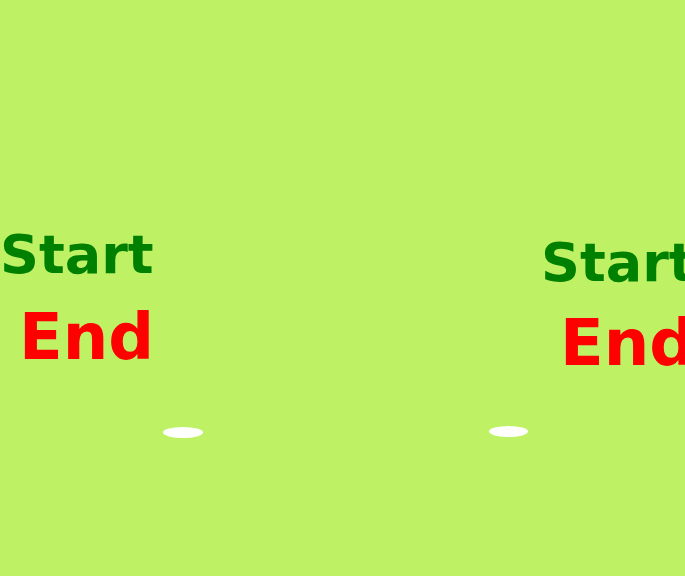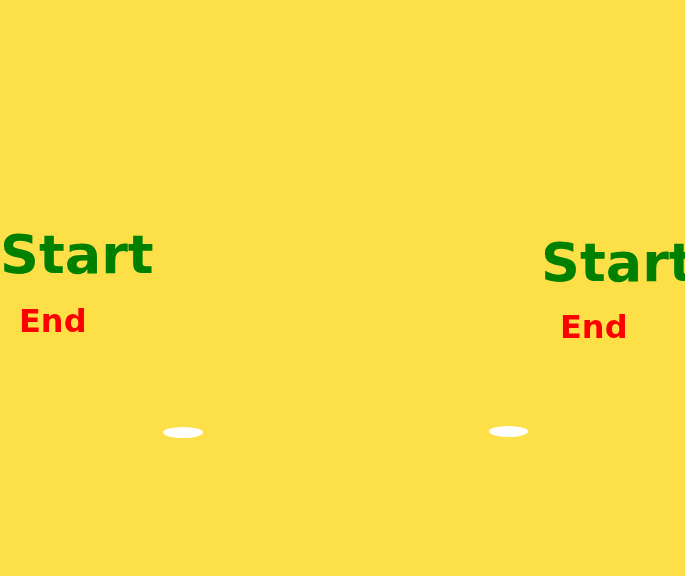--- a/index.html
+++ b/index.html
@@ -22,21 +22,21 @@
     font-weight: bold;
     line-height: 1;
     white-space: nowrap;
     letter-spacing: 0px;
     user-select: none;
   }
   .label-start {
     font-size: 54px;
   }
   .label-end {
-    font-size: 32px;
+    font-size: 64px;
     text-align: center;
   }
   
   #start-left {
     left: 0px;
     top: 228px;
   }
   #end-left {
     left: 19px;
     top: 305px;
@@ -65,21 +65,21 @@
   #marker-right {
     left: 489px;
     top: 426px;
     width: 39px;
     height: 11px;
   }
 </style>
 </head>
 <body>
 
-<div id="canvas" style="background: #fde047; width: 685px; height: 576px;">
+<div id="canvas" style="background: #bef264; width: 685px; height: 576px;">
 
   <div class="label label-start" id="start-left" style="color:#008000;">Start</div>
 
   <div class="label label-end" id="end-left" style="color:#ff0000;">End</div>
 
   <div class="label label-start" id="start-right" style="color:#008000;">Start</div>
 
   <div class="label label-end" id="end-right" style="color:#ff0000;">End</div>
 
   <div class="marker-ellipse" id="marker-left" style="background: rgb(255, 255, 255);"></div>

